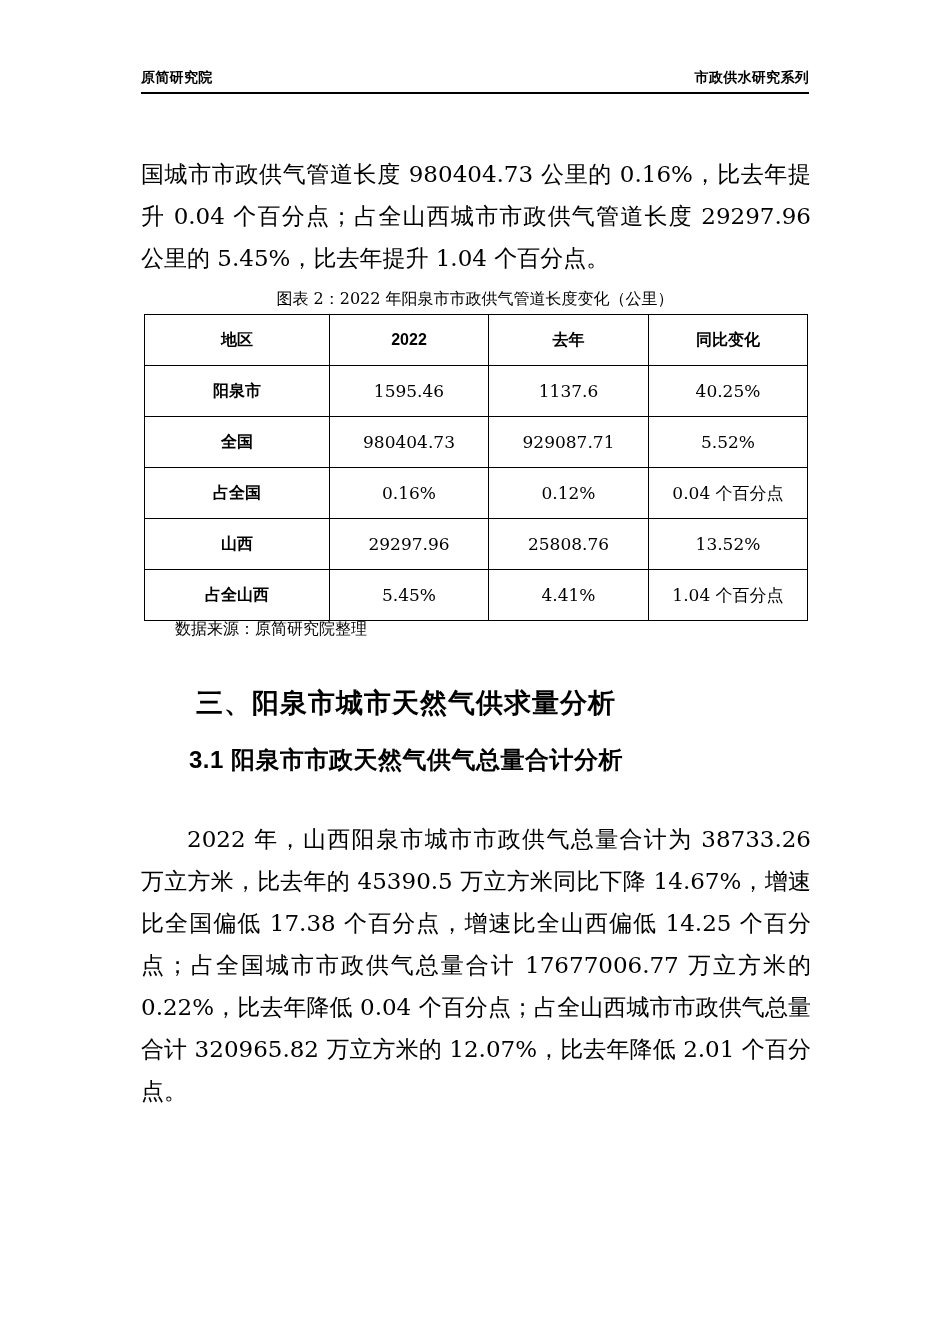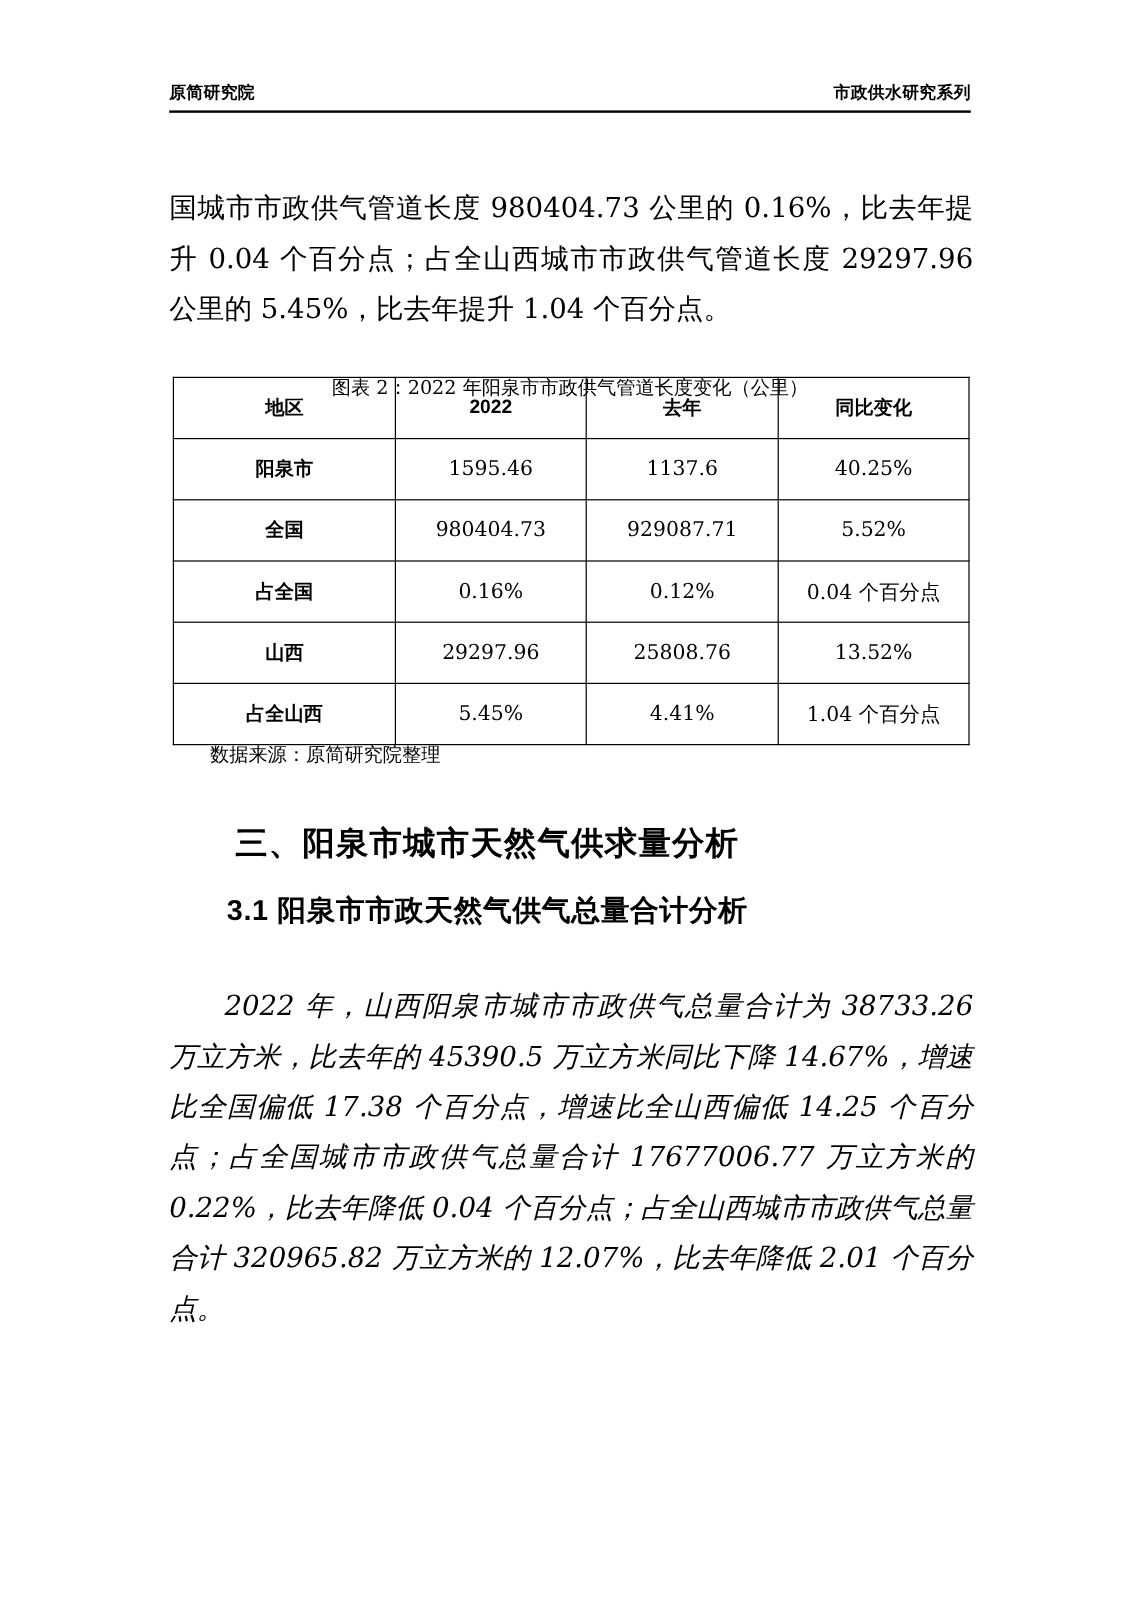--- a/index.html
+++ b/index.html
@@ -54,36 +54,35 @@
     left: 141px;
     width: 670px;
     font-size: 23px;
     line-height: 42px;
     text-align: justify;
     text-justify: inter-ideograph;
     text-indent: 0;
     letter-spacing: 0;
     font-family: "DejaVu Serif", "Liberation Serif", serif;
   }
-  .body-text.indent { text-indent: 46px; font-style: italic; }
+  .body-text.indent { text-indent: 46px; }
 
   #para-top { top: 130px; }
   #para-main { top: 795px; }
 
   
   .figure-caption {
     position: absolute;
     left: 141px;
     top: 288px;
     width: 668px;
     text-align: center;
     font-size: 16px;
     line-height: 22px;
     font-family: "DejaVu Serif", "Liberation Serif", serif;
-    margin-top: 24px;
   }
 
   
   .data-table {
     position: absolute;
     left: 144px;
     top: 314px;
     width: 663px;
     border-collapse: collapse;
     table-layout: fixed;

